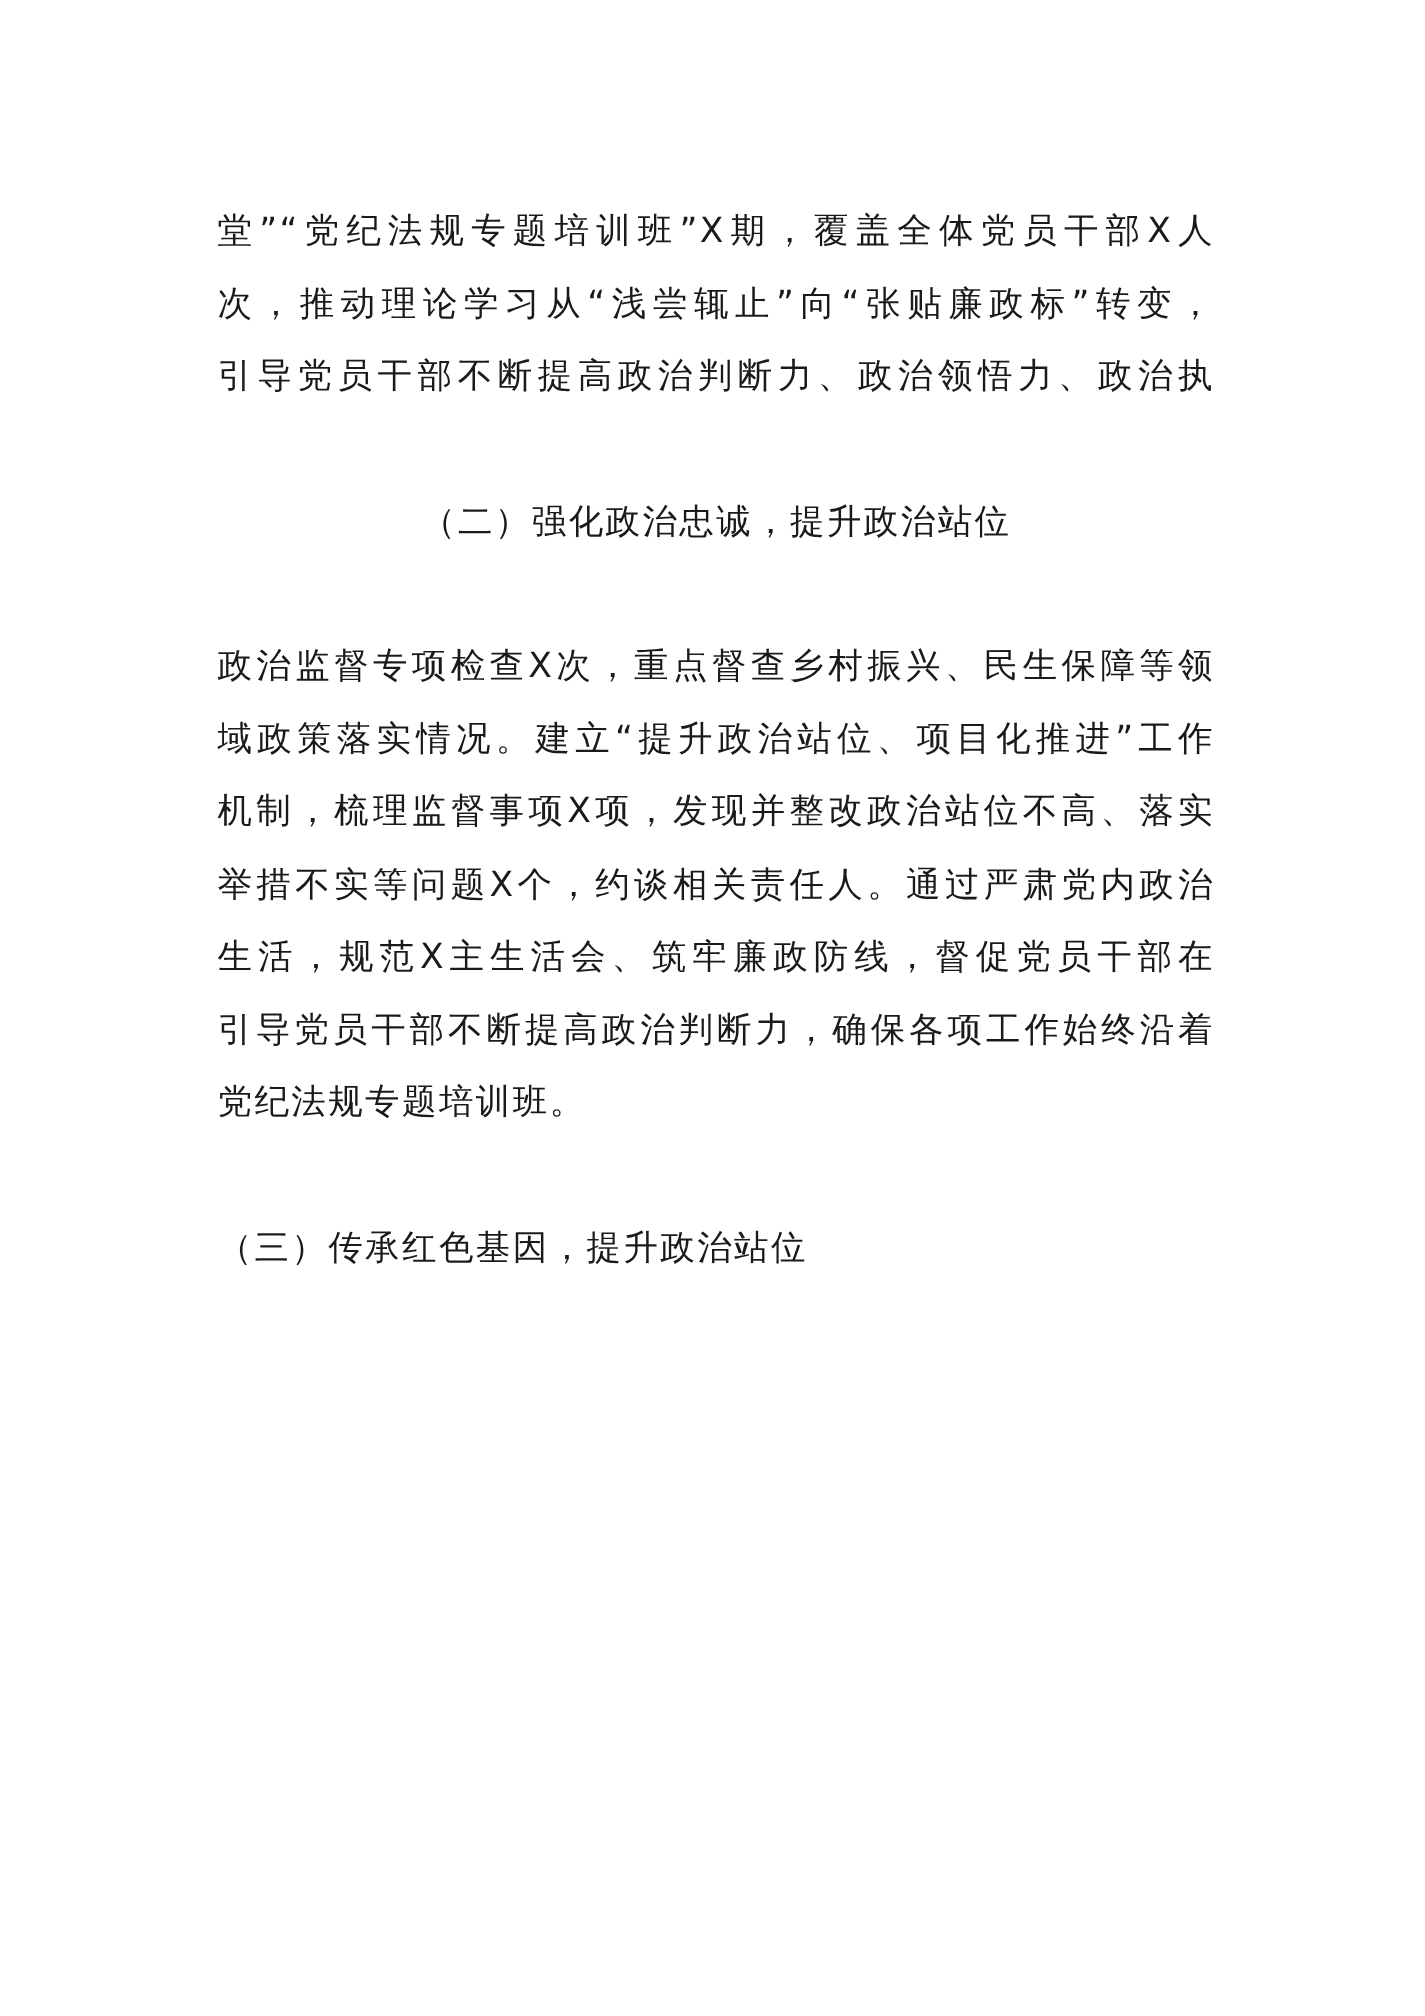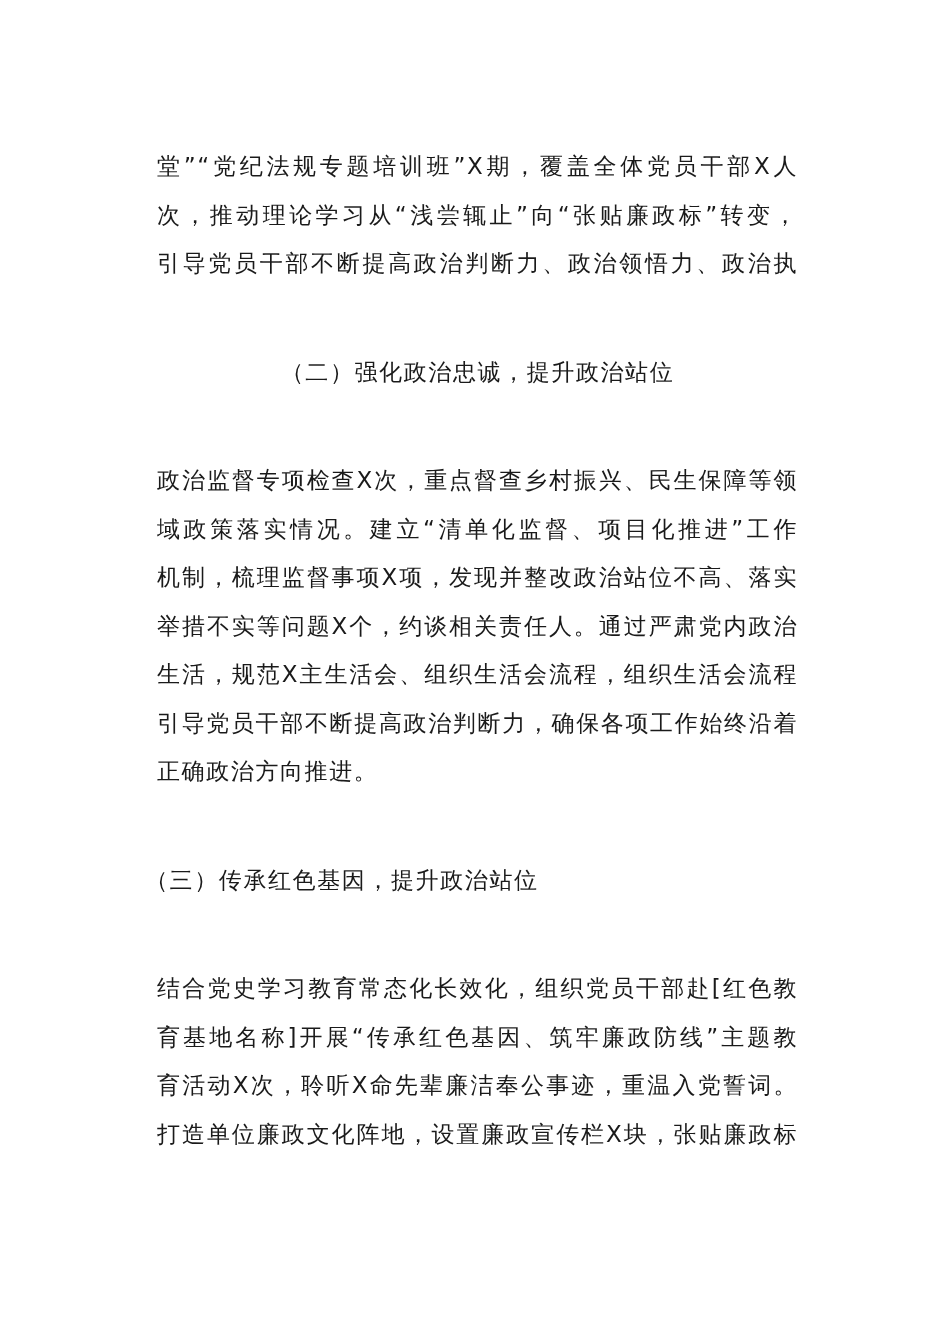--- a/index.html
+++ b/index.html
@@ -20,21 +20,21 @@
       left: 145px;
       top: 130px;
       width: 665px;
     }
     .para {
       font-size: 23px;
       line-height: 48.5px;
       letter-spacing: 1.6px;
       text-align: justify;
       text-align-last: left;
-      margin: 12px;
+      margin: 0;
       word-break: break-all;
     }
     .heading {
       font-size: 23px;
       line-height: 48.5px;
       letter-spacing: 1.6px;
       margin: 0;
     }
     .line {
       display: block;
@@ -60,34 +60,28 @@
   </div>
 
   <div class="gap-1"></div>
 
   <h2 class="heading" style="font-weight:normal;text-align:center;">（二）强化政治忠诚，提升政治站位</h2>
 
   <div class="gap-2"></div>
 
   <div class="para">
     <span class="line">政治监督专项检查X次，重点督查乡村振兴、民生保障等领</span>
-    <span class="line">域政策落实情况。建立“清单化监督、项目化推进”工作</span>
+    <span class="line">域政策落实情况。建立“提升政治站位、项目化推进”工作</span>
     <span class="line">机制，梳理监督事项X项，发现并整改政治站位不高、落实</span>
     <span class="line">举措不实等问题X个，约谈相关责任人。通过严肃党内政治</span>
-    <span class="line">生活，规范X主生活会、组织生活会流程，组织生活会流程</span>
+    <span class="line">生活，规范X主生活会、筑牢廉政防线，督促党员干部在</span>
     <span class="line">引导党员干部不断提高政治判断力，确保各项工作始终沿着</span>
-    <span class="line last">正确政治方向推进。</span>
+    <span class="line last">党纪法规专题培训班。</span>
   </div>
 
   <div class="gap-1"></div>
 
   <h2 class="heading" style="font-weight:normal;">（三）传承红色基因，提升政治站位</h2>
 
   <div class="gap-2"></div>
 
-  <div class="para">
-    <span class="line">结合党史学习教育常态化长效化，组织党员干部赴[红色教</span>
-    <span class="line">育基地名称]开展“传承红色基因、筑牢廉政防线”主题教</span>
-    <span class="line">育活动X次，聆听X命先辈廉洁奉公事迹，重温入党誓词。</span>
-    <span class="line">打造单位廉政文化阵地，设置廉政宣传栏X块，张贴廉政标</span>
-  </div>
 
 </div>
 
 </body></html>

